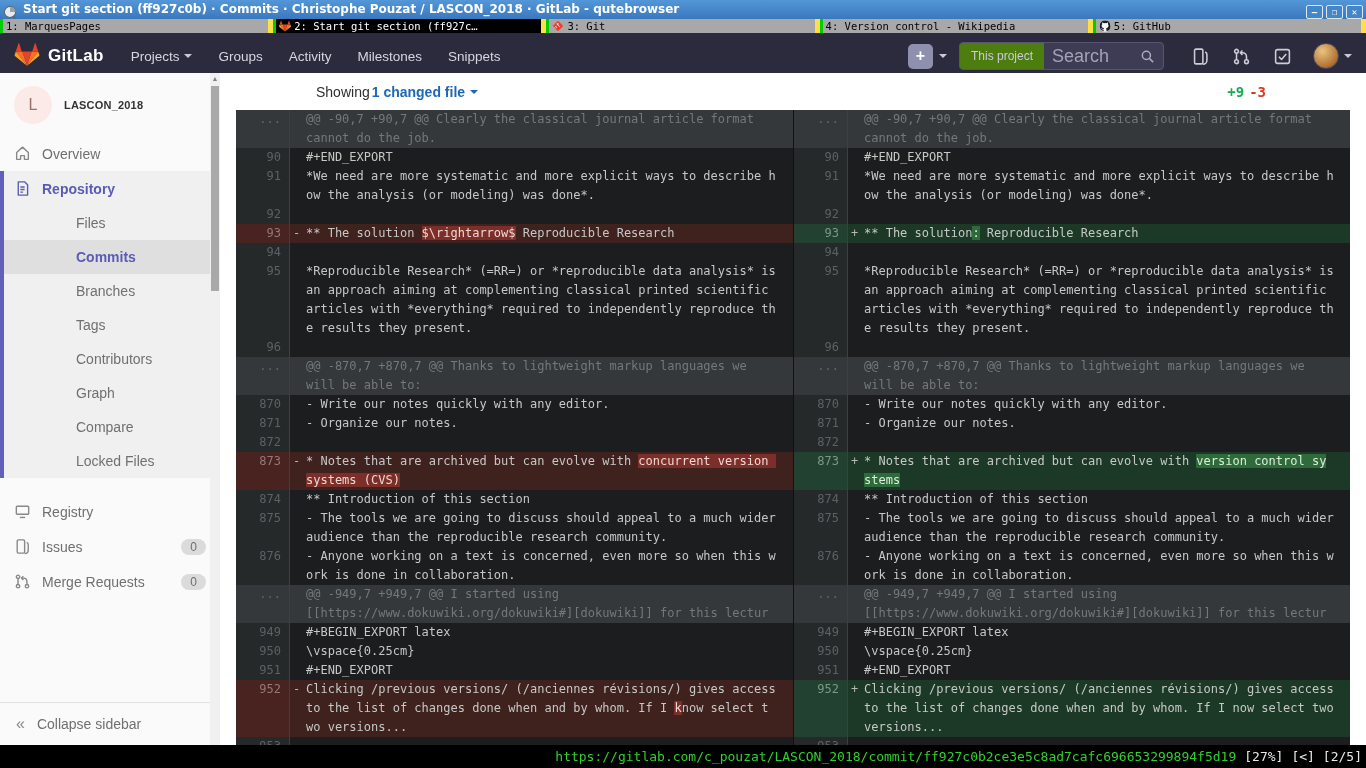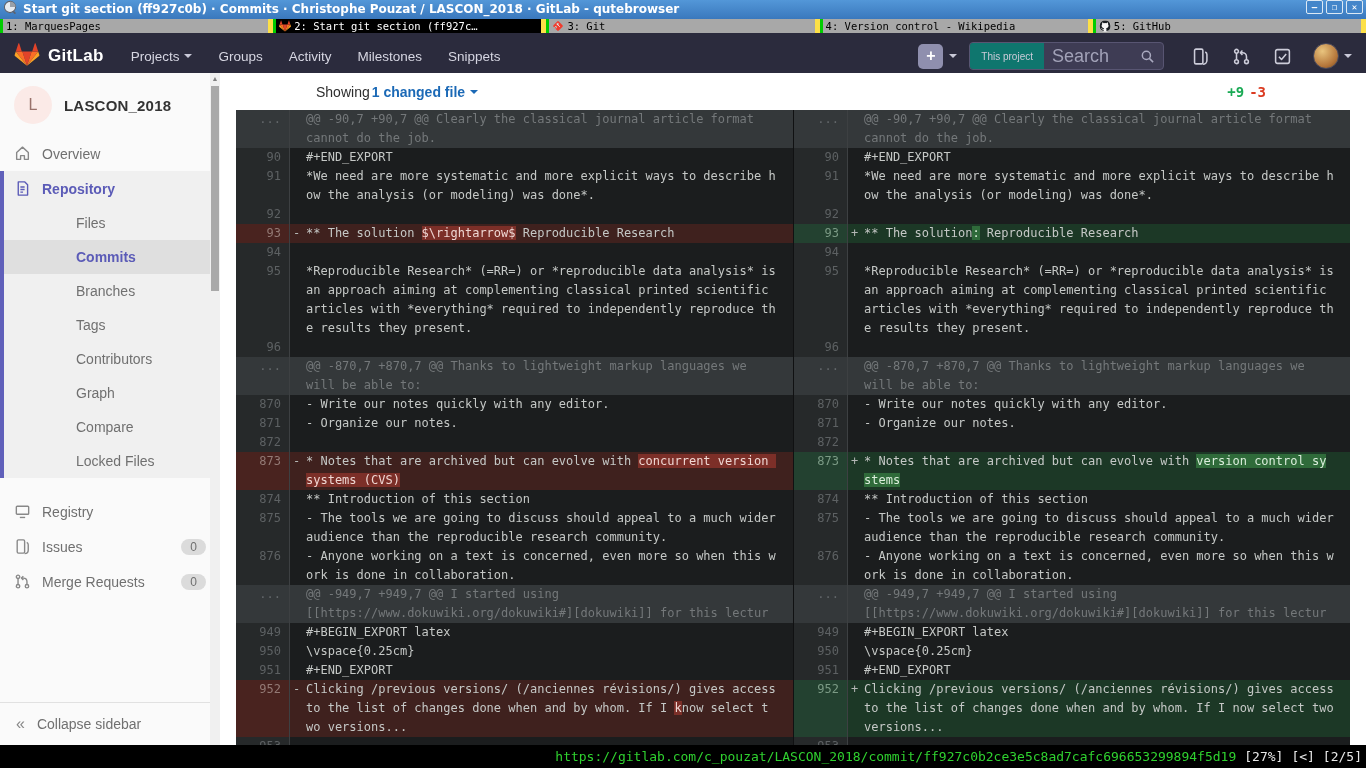--- a/index.html
+++ b/index.html
@@ -1,19 +1,19 @@
 <!DOCTYPE html>
 <html><head>
 <meta charset="utf-8">
 <style>
 *{box-sizing:border-box;margin:0;padding:0}
 html,body{width:1366px;height:768px;overflow:hidden;background:#fff;font-family:"Liberation Sans",sans-serif;position:relative}
 
 
-.titlebar{height:19px;background:linear-gradient(#5397d8,#3a78bd);display:flex;align-items:flex-start;padding:0 3px}
+.titlebar{height:19px;background:linear-gradient(#5397d8,#3a78bd);display:flex;align-items:flex-end;padding:0 3px}
 .tb-icon{width:14px;height:14px;display:inline-flex}
 .tb-icon svg{width:14px;height:14px}
 .tb-title{color:#fff;font:bold 12px/19px "DejaVu Sans",sans-serif;margin-left:6px;flex:1;white-space:nowrap;overflow:hidden}
 .tb-btn{width:17px;height:14px;margin-left:3px;background:#4486ca;border:1px solid #dce9f5;color:#fff;font:bold 9px/12px "DejaVu Sans Mono",monospace;text-align:center;border-radius:2px;cursor:default}
 
 
 .tabbar{height:14px;background:#4d4d4d;display:flex}
 .tab{flex:1 1 0;display:flex;align-items:center;background:#a8a8a8;color:#000;font:10.5px/14px "DejaVu Sans Mono",monospace;overflow:hidden;white-space:nowrap;border-right:5px solid #fde047}
 .tab.selected{background:#000;color:#fff}
 .tab .ind{width:3px;height:100%;background:#00cc00;margin-right:3px;flex:none}
@@ -25,33 +25,33 @@
 .gl-logo{display:flex;align-items:center;gap:8px;margin-right:14px}
 .gl-logo svg{width:26px;height:25px}
 .gl-logo-text{color:#fff;font-size:17px;font-weight:bold;letter-spacing:.3px}
 .nav-menu{display:flex;align-items:center;height:100%}
 .nav-item{color:#d6d6e2;font-size:13.5px;padding:0 13px;display:flex;align-items:center;gap:5px;height:100%;cursor:pointer}
 .caret{width:0;height:0;border-left:4px solid transparent;border-right:4px solid transparent;border-top:4px solid #c9c9d8;display:inline-block}
 .nav-right{margin-left:auto;display:flex;align-items:center}
 .plus-btn{width:25px;height:25px;border-radius:5px;background:#8f8fae;color:#fff;font:bold 16px/24px "Liberation Sans",sans-serif;text-align:center;cursor:pointer}
 .plus-caret{margin:0 12px 0 6px}
 .search-group{display:flex;align-items:center;height:28px;background:#3e3c54;border:1px solid #585572;border-radius:4px;overflow:hidden;margin-right:16px}
-.scope{padding:0 11px;background:#0f766e;color:#cbcbd8;font-size:10px;height:100%;display:flex;align-items:center;cursor:pointer}
+.scope{padding:0 11px;background:#4d7c0f;color:#cbcbd8;font-size:12px;height:100%;display:flex;align-items:center;cursor:pointer}
 .search-input{background:transparent;border:none;outline:none;color:#b4b4c6;padding:0 8px;width:96px;font-size:18px;font-family:"Liberation Sans",sans-serif}
 .search-input::placeholder{color:#a2a2b8}
 .mag{color:#a9a9bf;display:inline-flex;padding-right:8px}
 .nav-icon{color:#cdcdda;display:inline-flex;margin:0 11px;cursor:pointer}
 .nav-icon svg{width:19px;height:19px}
 .avatar{width:26px;height:26px;border-radius:50%;margin:0 5px 0 10px;background:radial-gradient(circle at 35% 30%,#e9c47e,#b5763a 65%,#71461f);border:1px solid #4a4a5e;cursor:pointer}
 
 
 .sidebar{position:absolute;top:73px;left:0;bottom:23px;width:220px;background:#fafafa;overflow:hidden}
 .sb-project{display:flex;align-items:center;gap:12px;padding:13px 14px 12px}
 .sb-avatar{width:38px;height:38px;border-radius:50%;background:#fbeae7;color:#99726b;display:flex;align-items:center;justify-content:center;font-size:16px;flex:none}
-.sb-name{font-size:15px;font-weight:bold;color:#333;letter-spacing:.2px}
+.sb-name{font-size:11px;font-weight:bold;color:#333;letter-spacing:.2px}
 .sb-item{display:flex;align-items:center;gap:11px;padding:9px 14px;color:#707070;font-size:14px;cursor:pointer}
 .sb-item .sb-ic{display:inline-flex;color:#888;flex:none}
 .sb-item .sb-ic svg{width:17px;height:17px}
 .sb-item.child{padding:9px 14px 9px 53px}
 .sb-section.active{background:#f0f0f0;border-left:4px solid #6060ba}
 .sb-section.active .sb-item{padding-left:10px}
 .sb-section.active .sb-item.child{padding-left:72px}
 .sb-section.active .sb-item.parent{color:#5b5bb7;font-weight:bold}
 .sb-section.active .sb-item.parent .sb-ic{color:#5b5bb7}
 .sb-item.child.active{background:#dfdfdf;color:#5b5bb7;font-weight:bold}

